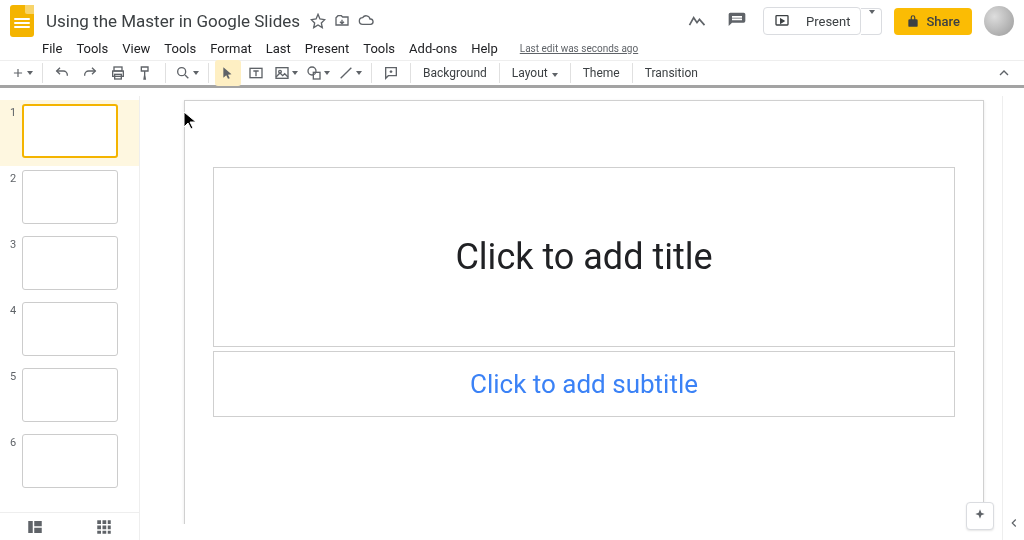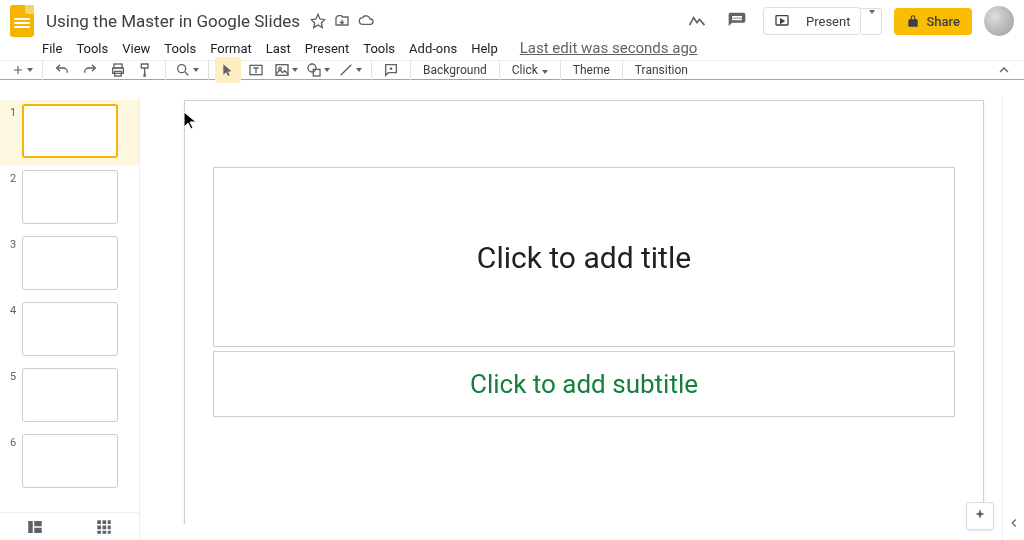--- a/index.html
+++ b/index.html
@@ -82,30 +82,30 @@
   }
 
   
   .menubar {
     display: flex; align-items: center; gap: 2px;
     padding: 0 10px 0 36px; height: 24px;
     font-size: 13px; color: #202124;
   }
   .menu-item { padding: 3px 6px; border-radius: 3px; cursor: pointer; }
   .last-edit {
-    margin-left: 14px; font-size: 15px; color: #5f6368;
+    margin-left: 14px; font-size: 10px; color: #5f6368;
     text-decoration: underline; cursor: pointer;
   }
 
   
   .toolbar {
     display: flex; align-items: center; gap: 2px;
-    padding: 4px 8px; height: 20px;
+    padding: 4px 8px; height: 28px;
     border-top: 1px solid #eee;
-    border-bottom: 1px solid #a3a3a3;
+    border-bottom: 3px solid #a3a3a3;
     font-size: 12px; color: #3c4043;
     position: relative;
   }
   .tb-btn {
     min-width: 26px; height: 26px;
     display: flex; align-items: center; justify-content: center;
     border-radius: 3px; cursor: pointer; padding: 0 3px;
     color: #5f6368;
   }
   .tb-btn.sel { background: #feefc3; }
@@ -176,25 +176,25 @@
   }
   .title-ph, .sub-ph {
     position: absolute;
     left: 28px; right: 28px;
     border: 1px solid #cfcfcf;
     display: flex; align-items: center; justify-content: center;
     color: #202124;
   }
   .title-ph {
     top: 66px; height: 180px;
-    font-size: 30px;
+    font-size: 36px;
   }
   .sub-ph {
     top: 250px; height: 66px;
-    font-size: 26px; color: #15803d;
+    font-size: 26px; color: #3b82f6;
   }
 
   .side-rail {
     position: absolute; right: 0; top: 0; bottom: 0;
     width: 22px; border-left: 1px solid #eee;
     display: flex; flex-direction: column; justify-content: flex-end;
     align-items: center; padding-bottom: 10px;
   }
   .explore-fab {
     position: absolute; right: 30px; bottom: 10px;
@@ -367,21 +367,21 @@
   <span class="tb-sep"></span>
   <span class="tb-btn">
     <svg width="16" height="16" viewBox="0 0 24 24" fill="none" stroke="currentColor" stroke-width="2">
         <path d="M4 4h16v12H8l-4 4V4z"></path>
         <path d="M12 8v4M10 10h4"></path>
       </svg>
   </span>
   <span class="tb-sep"></span>
   <span class="tb-text">Background</span>
   <span class="tb-sep"></span>
-  <span class="tb-text"><span>Click</span><span class="drop-tri" style="display:inline-block;margin-left:4px"></span></span>
+  <span class="tb-text"><span>Layout</span><span class="drop-tri" style="display:inline-block;margin-left:4px"></span></span>
   <span class="tb-sep"></span>
   <span class="tb-text">Theme</span>
   <span class="tb-sep"></span>
   <span class="tb-text">Transition</span>
 
   <span class="collapse">
     <svg width="16" height="16" viewBox="0 0 24 24" fill="none" stroke="currentColor" stroke-width="2">
         <path d="M6 15l6-6 6 6"></path>
       </svg>
   </span>

